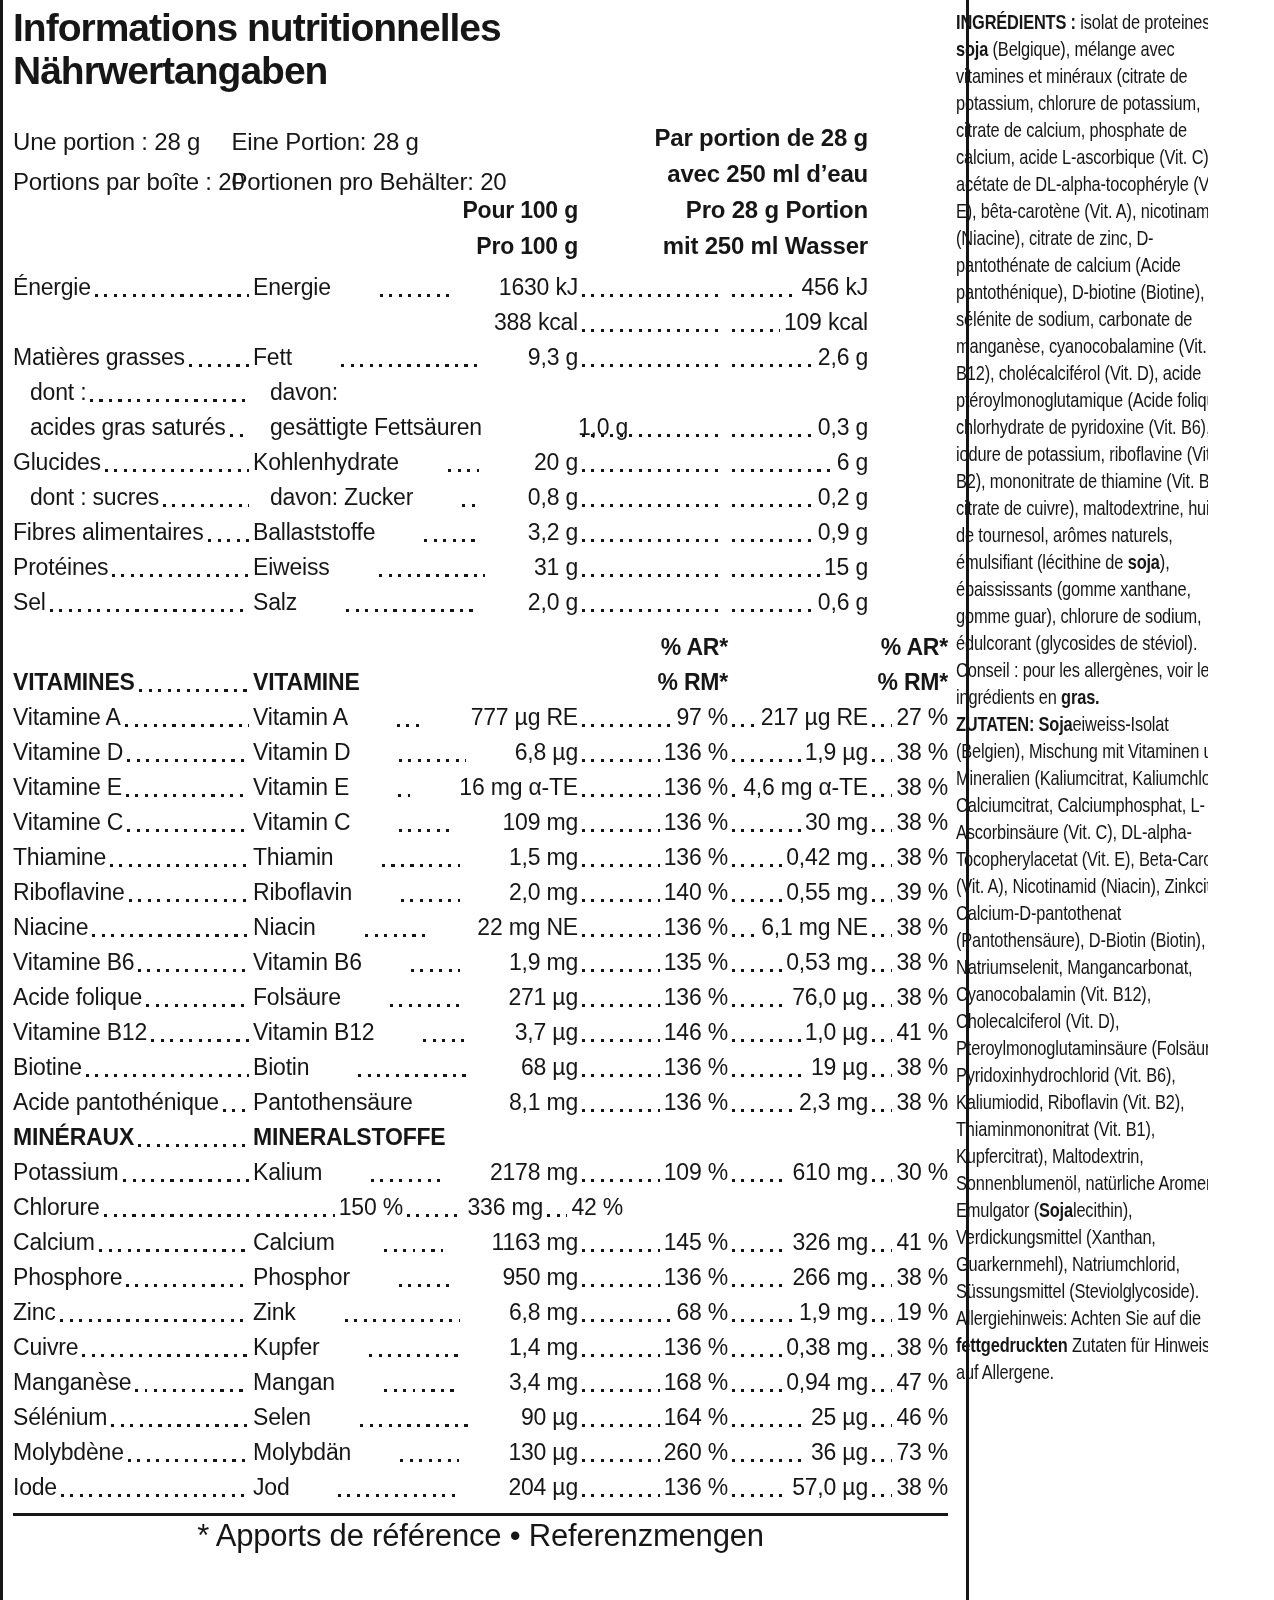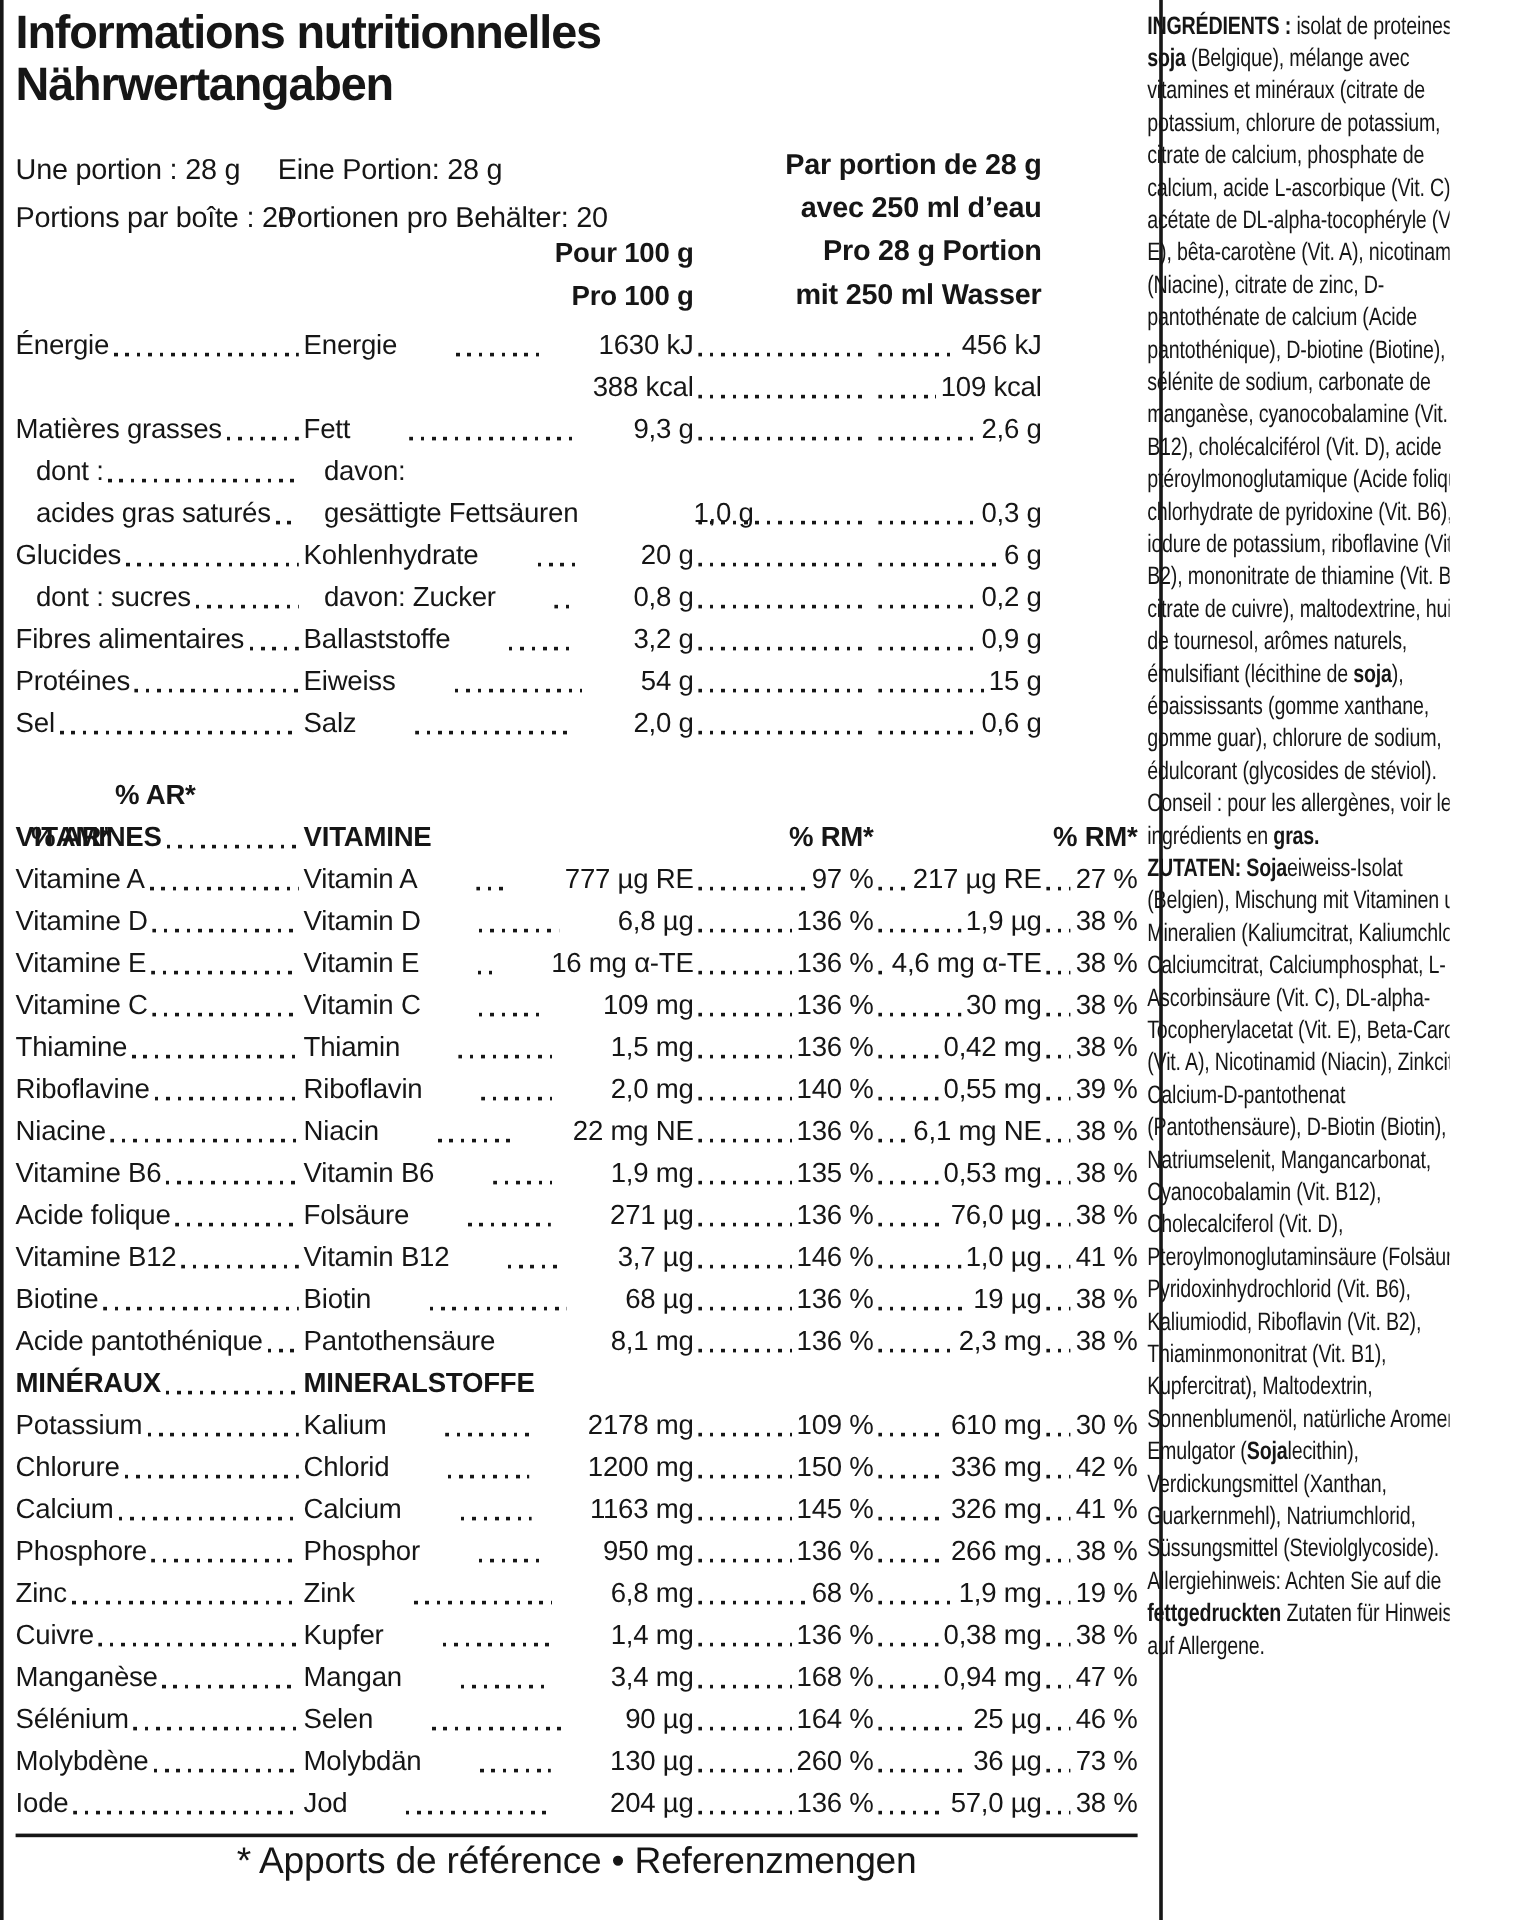--- a/index.html
+++ b/index.html
@@ -16,21 +16,21 @@
   .srow{line-height:40px;white-space:nowrap;}
   .sfr{display:inline-block;width:212px;}
   .hpor{position:absolute;left:0;top:28px;width:855px;text-align:right;
         font-weight:700;font-size:24px;line-height:36px;}
   .h100{position:absolute;left:0;top:100px;width:565px;text-align:right;
         font-weight:700;font-size:23px;line-height:36px;}
 
   .table{margin-top:6px;}
   .row{display:flex;height:35px;line-height:35px;font-size:23px;white-space:nowrap;}
   .row.bold{font-weight:700;}
-  .row.gap{margin-top:25px;flex-direction:column;}
+  .row.gap{margin-top:10px;}
   .c{display:flex;}
   .c1{width:240px;}
   .c2{width:325px;gap:45px;}
   .c3{width:150px;}
   .c4{width:140px;}
   .c5{width:80px;}
   .lbl.ind{padding-left:17px;}
   .dots{flex:1 1 auto;position:relative;min-width:6px;}
   .dots::after{content:"";position:absolute;left:4px;right:4px;bottom:8px;height:3px;
     background-image:repeating-linear-gradient(to right,#161616 0 3px,transparent 3px 9.5px);}
@@ -264,21 +264,21 @@
           </span>
         </div>
         <div class="row">
           <span class="c c1">
             <span class="lbl">Protéines</span>
             <span class="dots"></span>
           </span>
           <span class="c c2">
             <span class="lbl">Eiweiss</span>
             <span class="dots"></span>
-            <span class="val">54 g</span>
+            <span class="val">31 g</span>
           </span>
           <span class="c c3">
             <span class="dots"></span>
             <span class="val"></span>
           </span>
           <span class="c c4">
             <span class="dots"></span>
             <span class="val">15 g</span>
           </span>
           <span class="c c5">
@@ -674,25 +674,20 @@
           </span>
           <span class="c c5">
             <span class="dots"></span>
             <span class="val">30 %</span>
           </span>
         </div>
         <div class="row">
           <span class="c c1">
             <span class="lbl">Chlorure</span>
             <span class="dots"></span>
-          </span>
-          <span class="c c2">
-            <span class="lbl">Chlorid</span>
-            <span class="dots"></span>
-            <span class="val">1200 mg</span>
           </span>
           <span class="c c3">
             <span class="dots"></span>
             <span class="val">150 %</span>
           </span>
           <span class="c c4">
             <span class="dots"></span>
             <span class="val">336 mg</span>
           </span>
           <span class="c c5">

